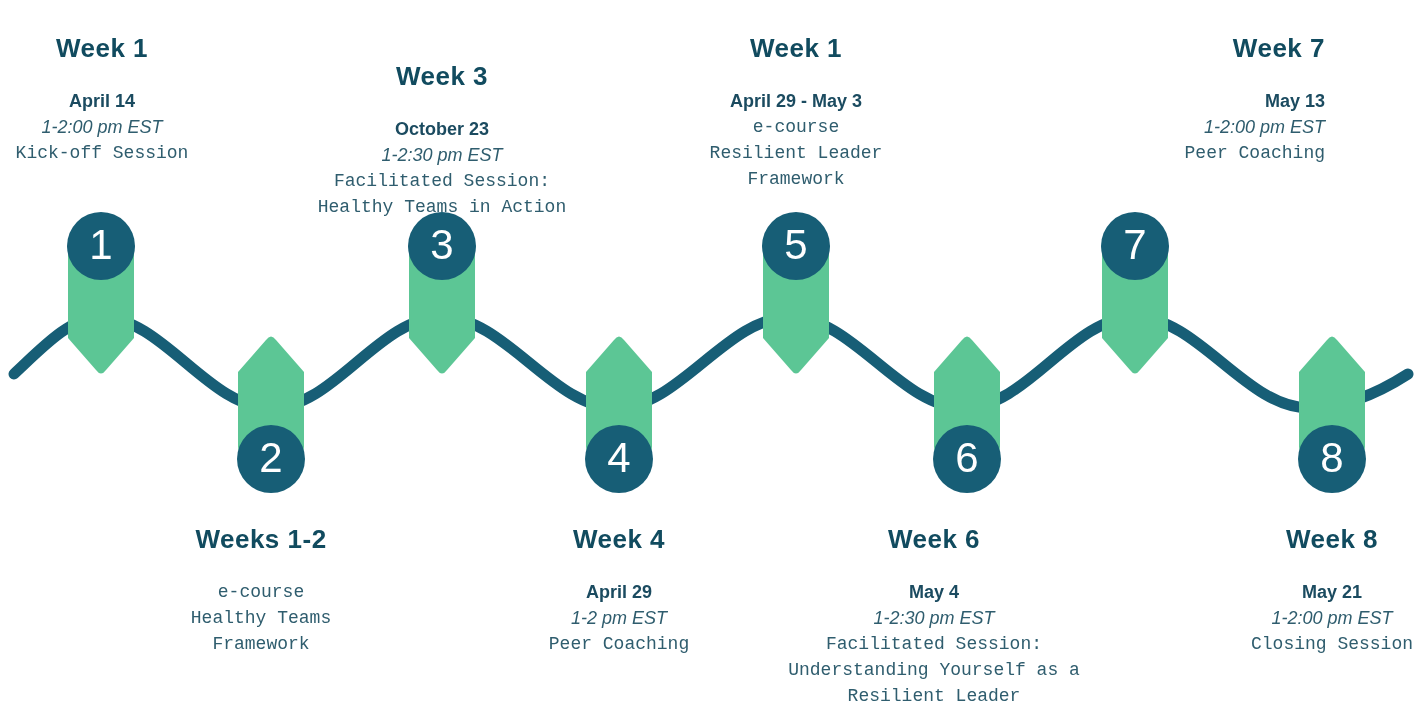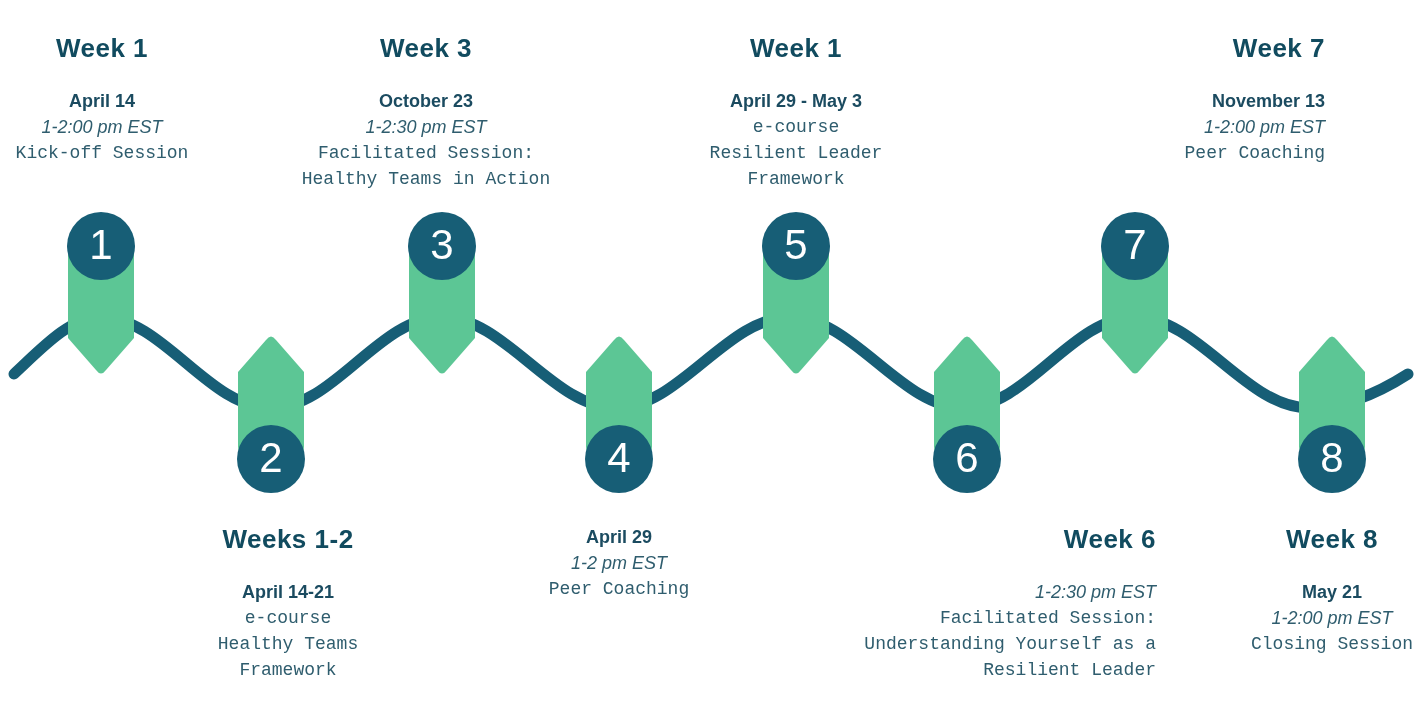--- a/index.html
+++ b/index.html
@@ -58,23 +58,23 @@
   .pin-up   { top: 333px; }
   .badge-top    { top: 212px; }
   .badge-bottom { top: 425px; }
   
   .textblock {
     position: absolute;
     width: 380px;
     text-align: center;
     z-index: 4;
   }
-  .tb-1 { left: -88px; }  .tb-2 { left: 98px; }
-  .tb-3 { left: 236px; }  .tb-4 { left: 429px; }
-  .tb-5 { left: 606px; }  .tb-6 { left: 776px; text-align: right; }
+  .tb-1 { left: -88px; }  .tb-2 { left: 71px; }
+  .tb-3 { left: 252px; margin-top: 28px; }  .tb-4 { left: 429px; }
+  .tb-5 { left: 606px; }  .tb-6 { left: 744px; }
   .tb-7 { left: 945px; text-align: right; }  .tb-8 { left: 1142px; }
   .tb-top    { top: 33px; }
   .tb-bottom { top: 524px; }
   .week-title {
     font-size: 26px;
     font-weight: 700;
     color: #114B5F;
     letter-spacing: 0.5px;
     margin-bottom: 24px;
   }
@@ -170,46 +170,47 @@
       <div class="date">April 29 - May 3</div>
       <div class="time"></div>
       <div class="desc">e-course
 Resilient Leader
 Framework</div>
     </div>
   </div>
   <div class="textblock tb-top tb-7">
     <div class="week-title">Week 7</div>
     <div class="detail">
-      <div class="date">November 13</div>
+      <div class="date">May 13</div>
       <div class="time">1-2:00 pm EST</div>
       <div class="desc">Peer Coaching</div>
     </div>
   </div>
 
   <div class="textblock tb-bottom tb-2">
     <div class="week-title">Weeks 1-2</div>
     <div class="detail">
-      <div class="date">April 14-21</div>
       <div class="time"></div>
       <div class="desc">e-course
 Healthy Teams
 Framework</div>
     </div>
   </div>
   <div class="textblock tb-bottom tb-4">
+    <div class="week-title">Week 4</div>
     <div class="detail">
       <div class="date">April 29</div>
       <div class="time">1-2 pm EST</div>
       <div class="desc">Peer Coaching</div>
     </div>
   </div>
   <div class="textblock tb-bottom tb-6">
     <div class="week-title">Week 6</div>
     <div class="detail">
+      <div class="date">May 4</div>
       <div class="time">1-2:30 pm EST</div>
       <div class="desc">Facilitated Session:
 Understanding Yourself as a
 Resilient Leader</div>
     </div>
   </div>
   <div class="textblock tb-bottom tb-8">
     <div class="week-title">Week 8</div>
     <div class="detail">
       <div class="date">May 21</div>

